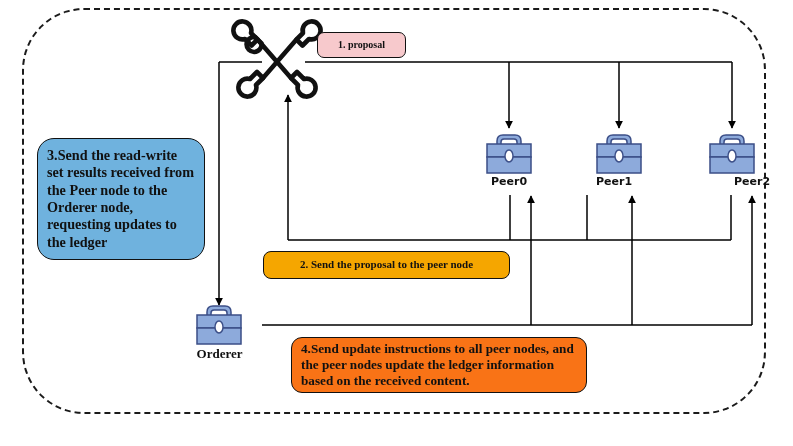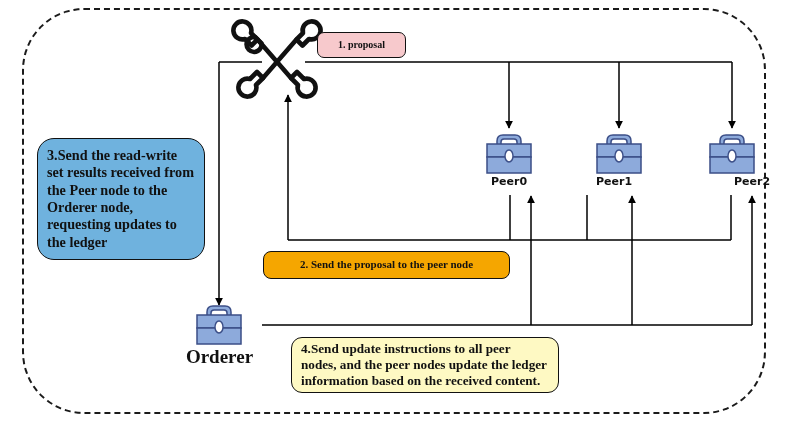--- a/index.html
+++ b/index.html
@@ -45,41 +45,41 @@
     text-align:left;
     padding:20px 9px;
   }
   .lbl-sendprop{
     left:263px;top:251px;width:247px;height:28px;
     background:#F5A600;
     font-size:11px;
     border-radius:8px;
   }
   .lbl-update{
-    left:291px;top:337px;width:268px;height:56px;
-    background:#fef9c3;
+    left:291px;top:337px;width:296px;height:56px;
+    background:#f97316;
     font-size:13.2px;
     border-radius:11px;
     justify-content:flex-start;
     text-align:left;
     padding:4px 9px;
   }
 
   
   .node-label{
     font-family:"DejaVu Sans","Liberation Sans",sans-serif;
     font-weight:bold;
     font-size:11px;
     color:#111;
     text-align:center;
     z-index:6;
   }
   .node-label.serif{
     font-family:"Liberation Serif",serif;
-    font-size:19px;
+    font-size:13px;
     text-align:center;
   }
 </style>
 </head>
 <body>
 
 <svg id="canvas" viewBox="0 0 793 446">
   <defs>
     <marker id="arrow" viewBox="0 0 10 10" refX="9" refY="5" markerWidth="5.2" markerHeight="5.2" orient="auto-start-reverse">
       <path d="M 0 0 L 10 5 L 0 10 z" fill="#000"></path>

